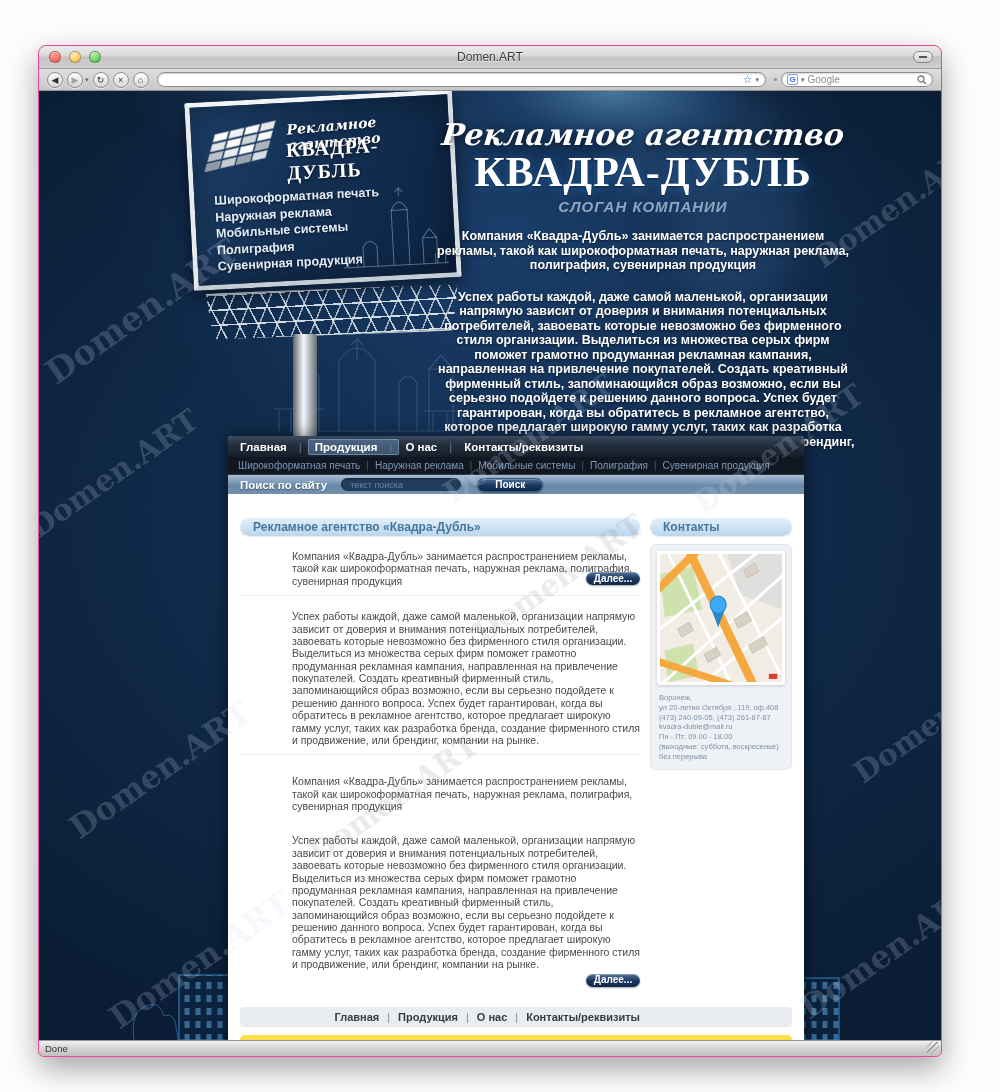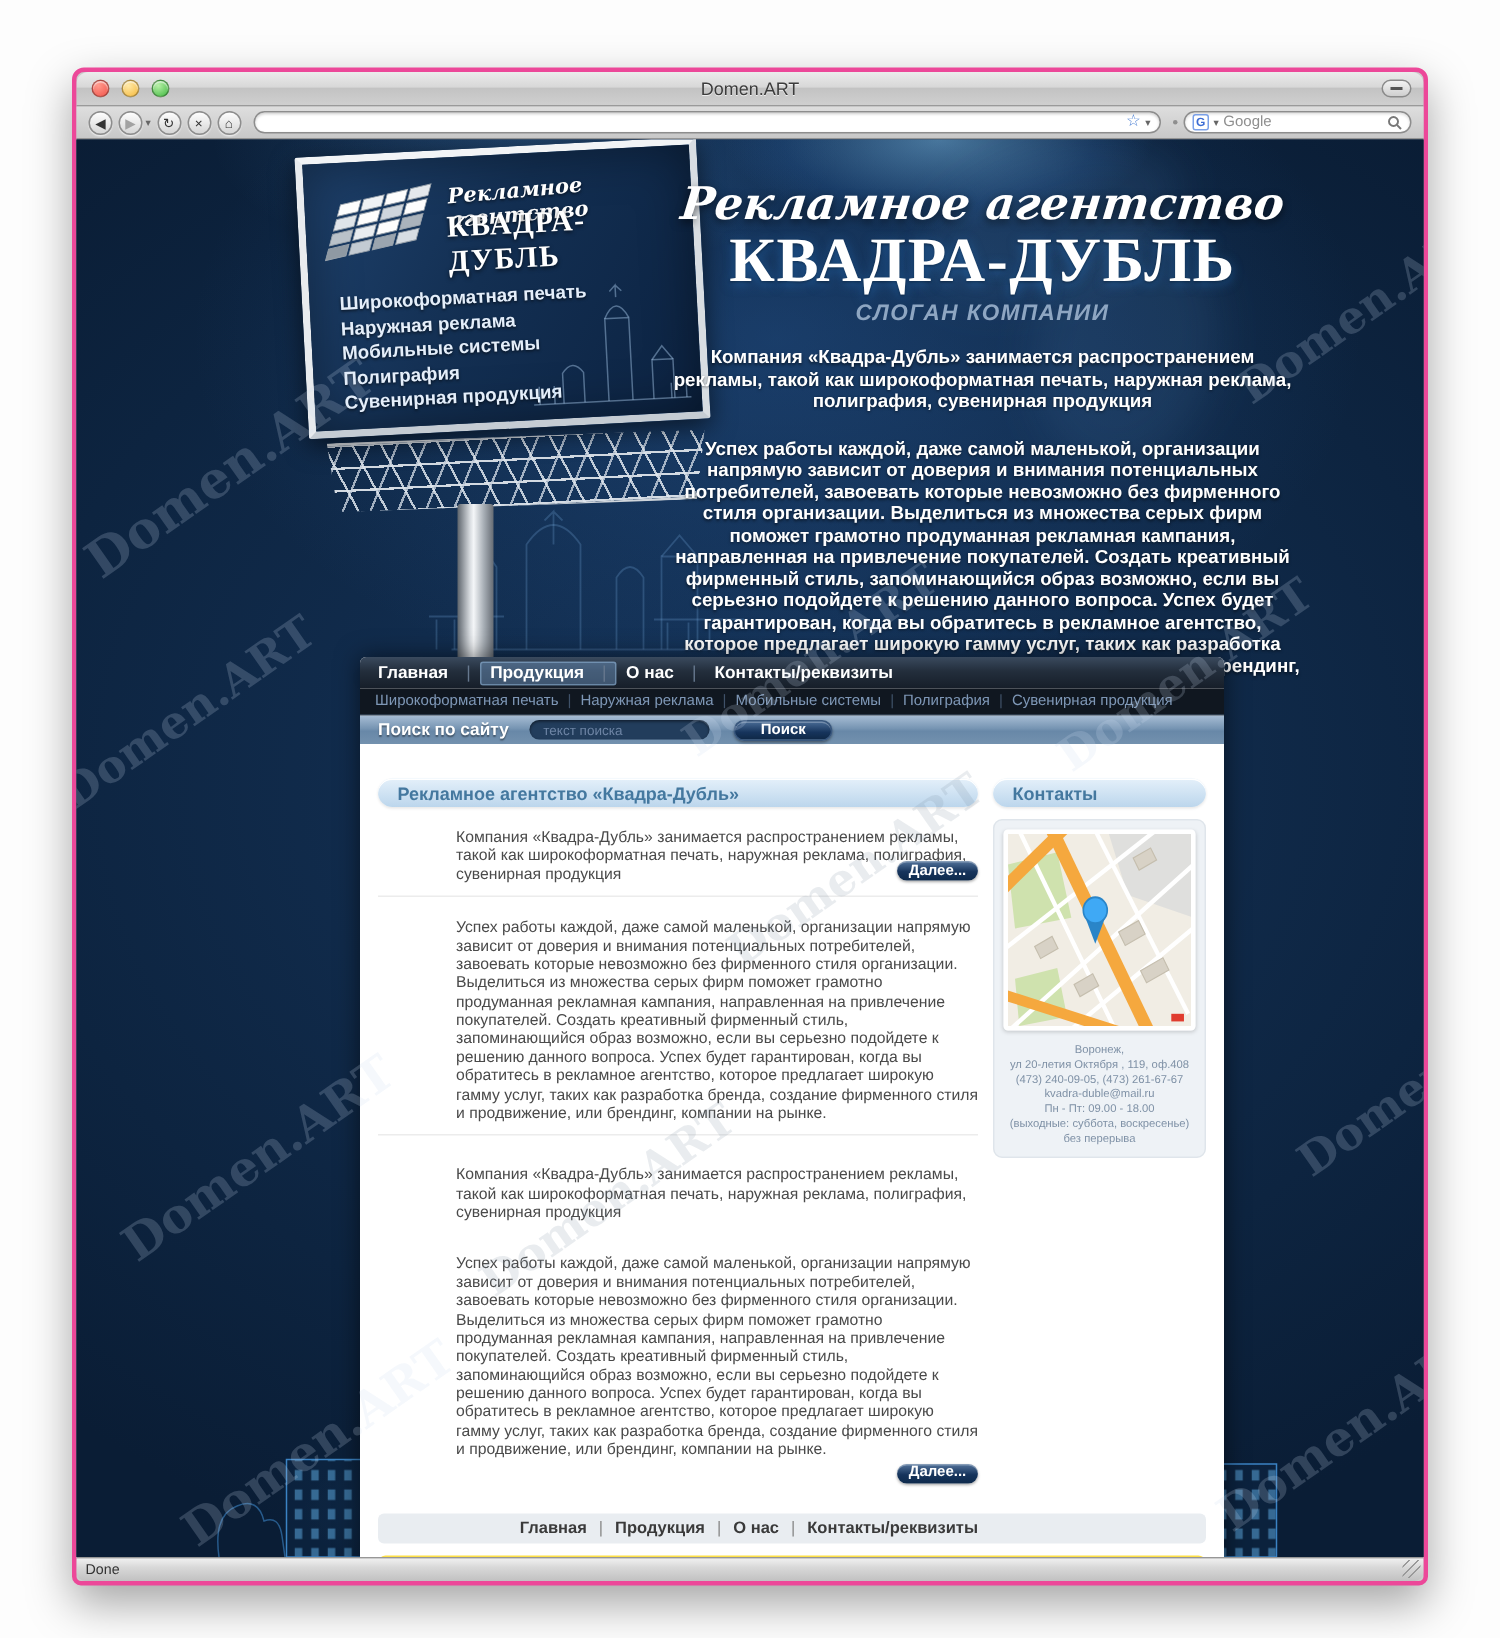--- a/index.html
+++ b/index.html
@@ -1,20 +1,20 @@
 <!DOCTYPE html>
 <html><head>
 <meta charset="utf-8">
 <style>
   * { margin:0; padding:0; box-sizing:border-box; }
   html,body { width:1000px; height:1092px; background:#fdfdfd; font-family:"Liberation Sans",sans-serif; overflow:hidden; }
 
   
-  .window { position:absolute; left:48px; top:45px; width:904px; height:1012px;
-    border:3px solid #ec4899; border-radius:8px 8px 6px 6px;
+  .window { position:absolute; left:38px; top:45px; width:904px; height:1012px;
+    border:1px solid #ec4899; border-radius:8px 8px 6px 6px;
     box-shadow:0 12px 30px rgba(0,0,0,.35); display:flex; flex-direction:column; background:#ccc; }
   .titlebar { height:23px; background:linear-gradient(#ececec,#d8d8d8 45%,#c3c3c3 50%,#cfcfcf);
     border-bottom:1px solid #9a9a9a; border-radius:8px 8px 0 0; display:flex; align-items:center; position:relative; }
   .lights { position:absolute; left:10px; display:flex; gap:8px; }
   .light { width:12px; height:12px; border-radius:50%; border:1px solid rgba(0,0,0,.3);
     box-shadow:inset 0 1px 1px rgba(255,255,255,.7); }
   .light.red { background:radial-gradient(circle at 35% 30%, #ff9a8d, #f2544a); }
   .light.yellow { background:radial-gradient(circle at 35% 30%, #ffe9a8, #f5b93c); }
   .light.green { background:radial-gradient(circle at 35% 30%, #b8f0a8, #3fb93f); }
   .wtitle { margin:0 auto; font-size:12px; color:#3c3c3c; text-shadow:0 1px 0 rgba(255,255,255,.7); }
@@ -129,21 +129,21 @@
     display:flex; align-items:center; justify-content:center;
     background:linear-gradient(#54749c,#16345c 55%,#0e2a4c);
     box-shadow:0 1px 2px rgba(0,0,0,.35), inset 0 1px 0 rgba(255,255,255,.3); }
   .more.abs { position:absolute; right:0; bottom:10px; }
   .more-row { display:flex; justify-content:flex-end; margin-top:3px; }
 
   .sidepanel { margin-top:8px; background:#eef2f6; border:1px solid #dfe5eb; border-radius:6px; padding:6px; }
   .map { width:100%; height:134px; border:3px solid #fff; border-radius:3px; overflow:hidden;
     box-shadow:0 1px 3px rgba(0,0,0,.18); }
   .map svg { display:block; width:100%; height:100%; }
-  .sideaddr { margin-top:8px; font-size:7.5px; line-height:1.3; color:#7f91a6; padding:0 2px 2px;text-align:center; }
+  .sideaddr { margin-top:8px; font-size:7.5px; line-height:1.3; color:#7f91a6; padding:0 2px 2px; }
 
   .footer-nav { margin-top:12px; height:20px; background:#e9edf1; border-radius:4px; display:flex; align-items:center;
     justify-content:flex-end; padding-right:152px; font-weight:bold; font-size:11px; color:#3a3a3a; }
   .footer-nav .fnav-item:not(:last-child)::after { content:"|"; color:#8a8a8a; margin:0 8px; font-weight:normal; }
   .footer-box { margin-top:8px; background:#fde047; border-radius:5px; padding:9px 12px 10px; display:flex;
     font-size:9px; color:#5a5a5a; line-height:1.35; }
   .fb-left { flex:1; }
   .fb-right { width:228px; }
 
   

